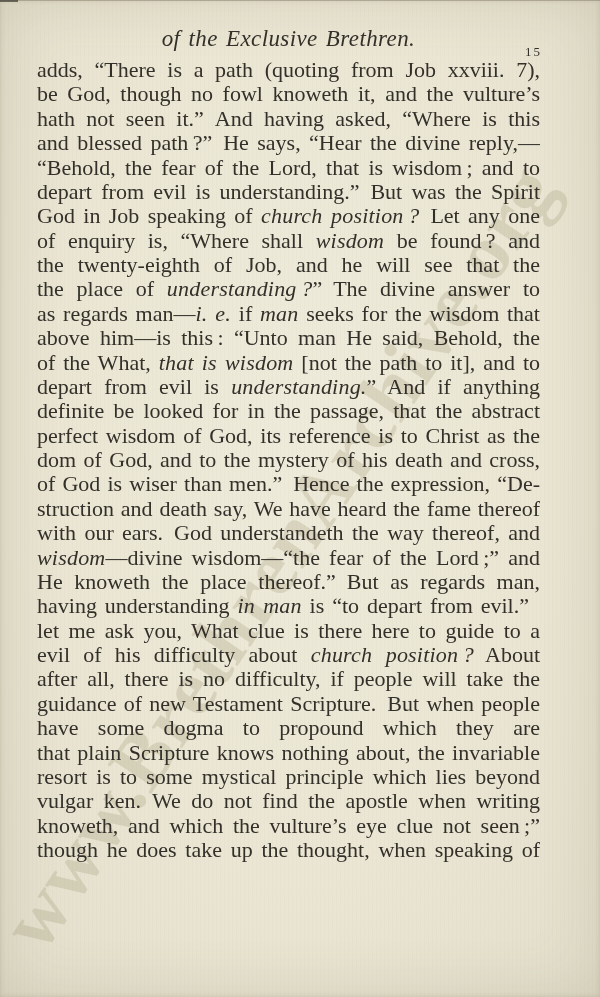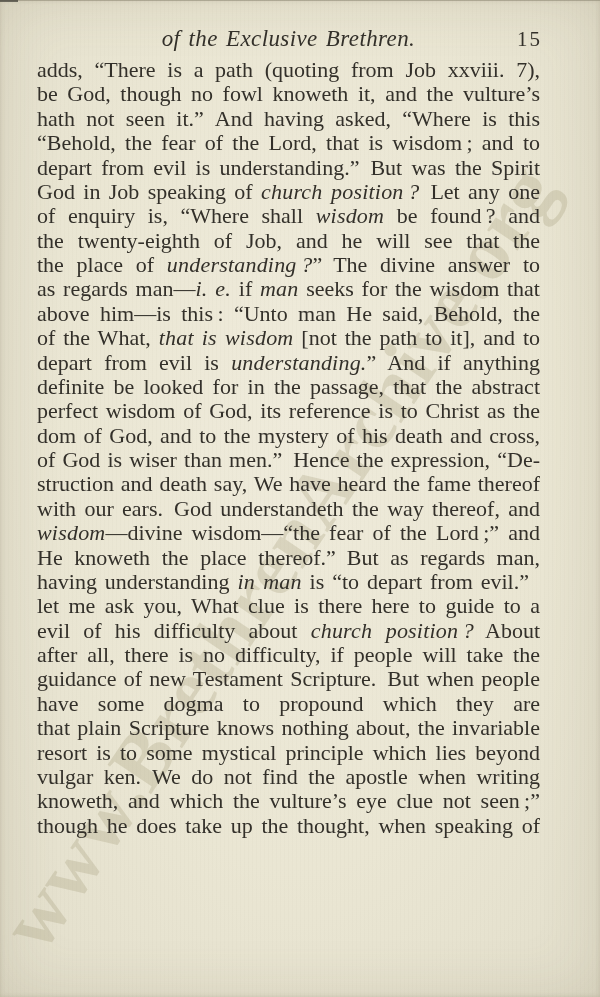--- a/index.html
+++ b/index.html
@@ -50,22 +50,22 @@
     text-align:center;z-index:2;
   }
   .running-title{
     display:inline-block;
     font-style:italic;
     font-size:23px;
     letter-spacing:0.4px;
     word-spacing:2px;
   }
   .page-number{
-    position:absolute;right:-2px;top:1px;
-    font-size:21px;
+    position:absolute;right:-2px;top:18px;
+    font-size:13px;
     letter-spacing:2px;
   }
   .body-text{
     position:absolute;top:58px;left:37px;width:503px;z-index:2;
     font-size:22px;
     word-spacing:1px;
   }
   .line{
     height:var(--lh);
     line-height:var(--lh);
@@ -84,20 +84,21 @@
 
   <div class="header">
     <span class="running-title">of the Exclusive Brethren.</span>
     <span class="page-number">15</span>
   </div>
 
   <div class="body-text">
       <div class="line"><span>adds, “There is a path (quoting from Job xxviii. 7), blessed</span></div>
       <div class="line"><span>be God, though no fowl knoweth it, and the vulture’s eye</span></div>
       <div class="line"><span>hath not seen it.” And having asked, “Where is this safe</span></div>
+      <div class="line"><span>and blessed path ?” He says, “Hear the divine reply,—</span></div>
       <div class="line"><span>“Behold, the fear of the Lord, that is wisdom ; and to</span></div>
       <div class="line"><span>depart from evil is understanding.” But was the Spirit of</span></div>
       <div class="line"><span>God in Job speaking of </span><i>church position ?</i><span> Let any one read</span></div>
       <div class="line"><span>of enquiry is, “Where shall </span><i>wisdom</i><span> be found ? and where is</span></div>
       <div class="line"><span>the twenty-eighth of Job, and he will see that the subject</span></div>
       <div class="line"><span>the place of </span><i>understanding ?</i><span>” The divine answer to which,</span></div>
       <div class="line"><span>as regards man—</span><i>i. e.</i><span> if </span><i>man</i><span> seeks for the wisdom that is</span></div>
       <div class="line"><span>above him—is this : “Unto man He said, Behold, the fear</span></div>
       <div class="line"><span>of the What, </span><i>that is wisdom</i><span> [not the path to it], and to</span></div>
       <div class="line"><span>depart from evil is </span><i>understanding.</i><span>” And if anything more</span></div>

